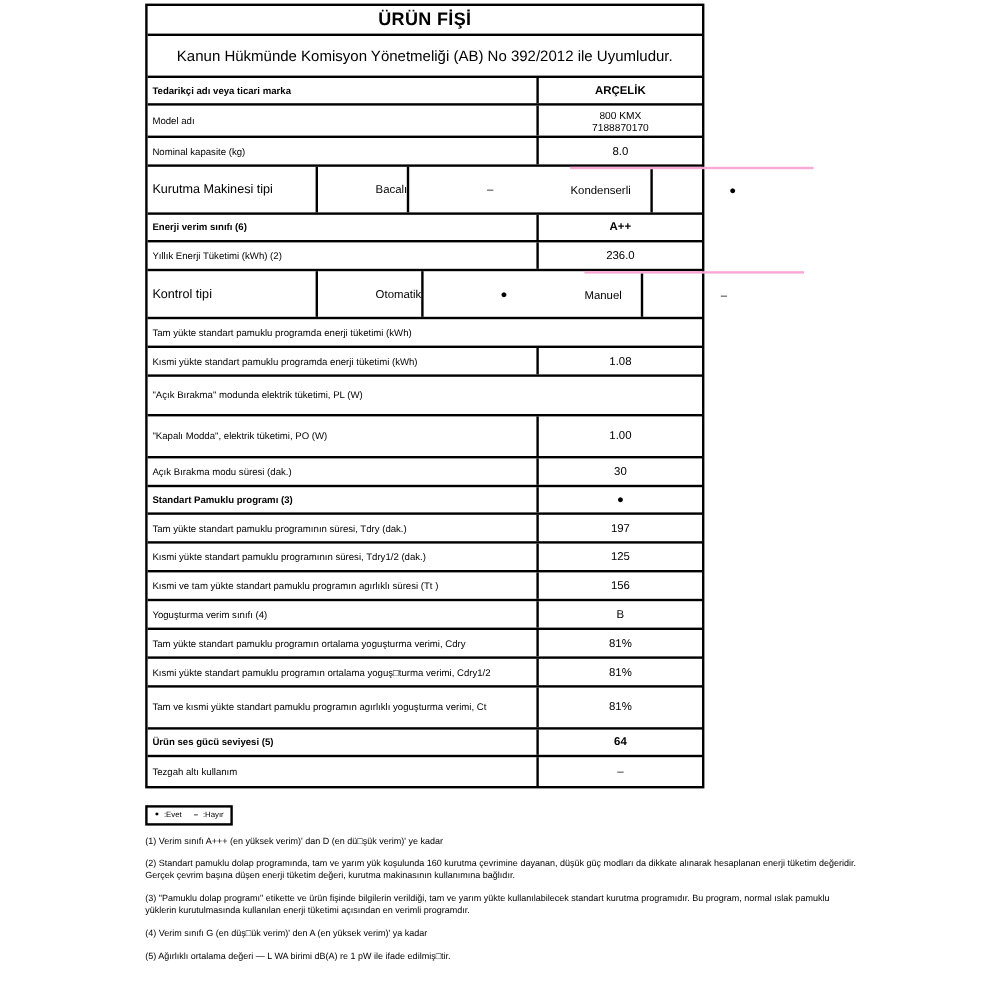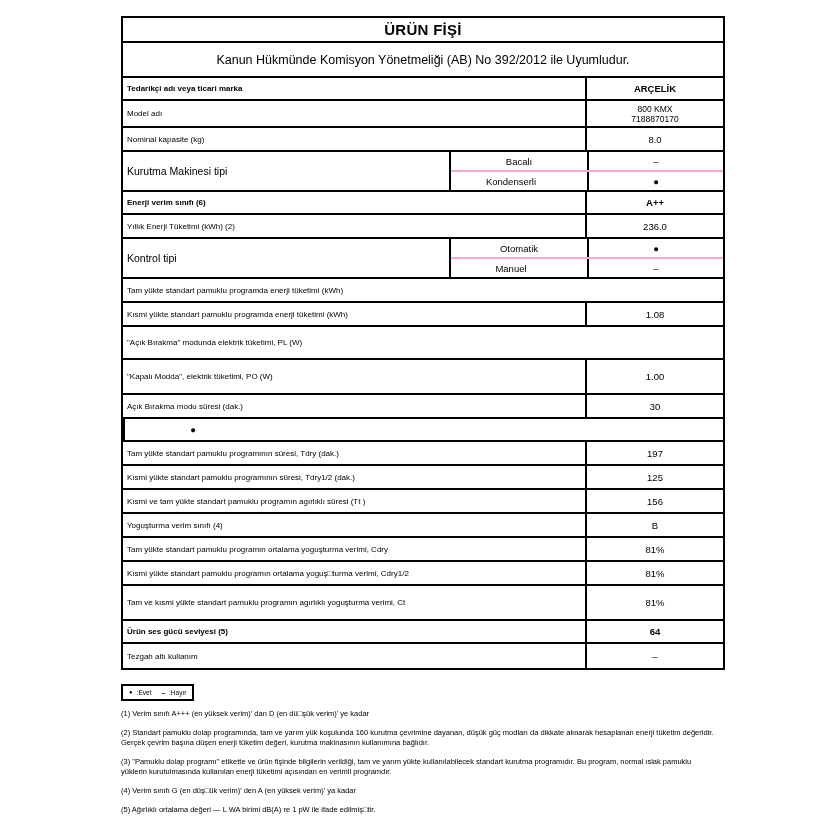--- a/index.html
+++ b/index.html
@@ -1,21 +1,21 @@
 <!DOCTYPE html>
 <html><head>
 <meta charset="utf-8">
 <style>
   html,body{margin:0;padding:0;}
   body{
     width:832px;height:832px;background:#ffffff;color:#000;
     font-family:"Liberation Sans", sans-serif;
     position:relative;overflow:hidden;
   }
-  .sheet{position:absolute;left:121px;top:16px;width:604px;}
+  .sheet{position:absolute;left:121px;top:3px;width:466px;}
   .fiche{border:2px solid #000;box-sizing:border-box;background:#fff;}
   .title-cell{
     border-bottom:2px solid #000;height:23px;display:flex;
     align-items:center;justify-content:center;
     font-weight:bold;font-size:15px;letter-spacing:.3px;
   }
   .subtitle-cell{
     border-bottom:2px solid #000;height:33px;display:flex;
     align-items:center;justify-content:center;font-size:12.5px;
   }
@@ -24,21 +24,21 @@
   .lbl{
     flex:1;display:flex;align-items:center;padding:2px 4px;
     font-size:8px;line-height:9px;
   }
   .lbl-big{font-size:10.5px;line-height:12px;}
   .val{
     width:136px;border-left:2px solid #000;display:flex;flex-direction:column;
     align-items:center;justify-content:center;font-size:9.5px;text-align:center;
   }
   .two-line span{display:block;font-size:8.5px;line-height:10px;}
-  .mid{width:272px;border-left:2px solid #000;display:flex;flex-direction:column;}
+  .mid{width:272px;border-left:2px solid #000;display:flex;padding-left:48px;}
   .sub{flex:1;display:flex;}
   .sub + .sub{border-top:2px solid #f9a8d4;gap:16px;}
   .opt{
     flex:1;display:flex;align-items:center;justify-content:center;
     font-size:9.5px;
   }
   .sval{
     width:134px;border-left:2px solid #000;display:flex;align-items:center;
     justify-content:center;font-size:9.5px;
   }
@@ -143,20 +143,21 @@
       <div class="lbl">"Kapalı Modda", elektrik tüketimi, PO (W)</div>
       <div class="val">1.00</div>
     </div>
 
     <div class="t-row h26">
       <div class="lbl">Açık Bırakma modu süresi (dak.)</div>
       <div class="val">30</div>
     </div>
 
     <div class="t-row h24">
+      <div class="lbl">Standart Pamuklu programı (3)</div>
       <div class="val">●</div>
     </div>
 
     <div class="t-row h26">
       <div class="lbl">Tam yükte standart pamuklu programının süresi, Tdry (dak.)</div>
       <div class="val">197</div>
     </div>
 
     <div class="t-row h26">
       <div class="lbl">Kısmi yükte standart pamuklu programının süresi, Tdry1/2 (dak.)</div>

